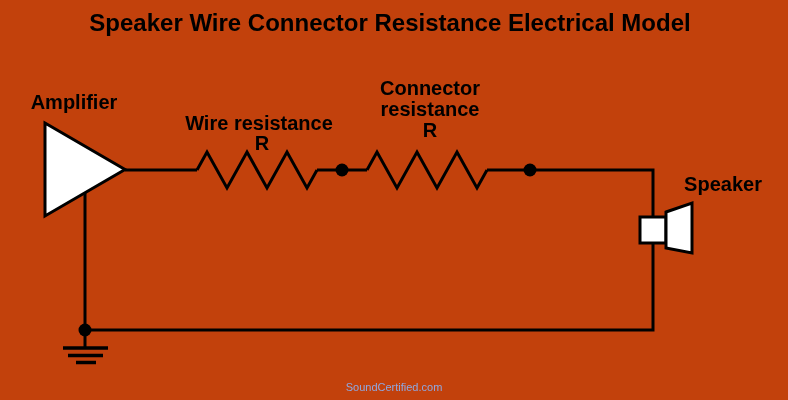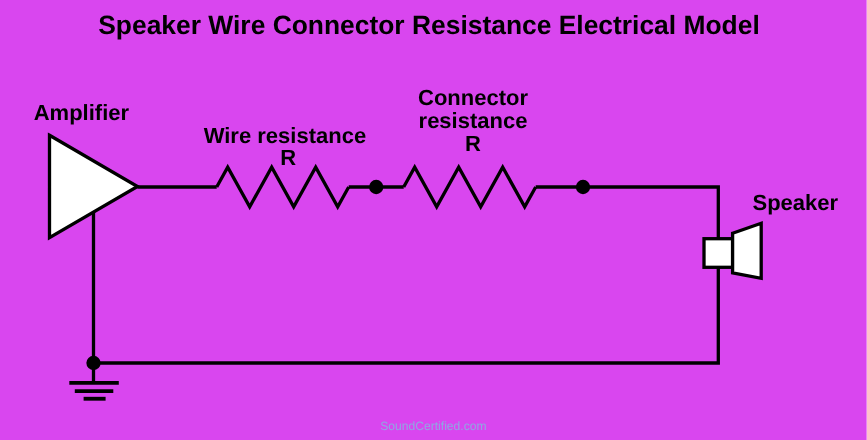--- a/index.html
+++ b/index.html
@@ -4,21 +4,21 @@
 <style>
   html, body {
     margin: 0;
     padding: 0;
     background: #ffffff;
   }
   .canvas {
     position: relative;
     width: 788px;
     height: 400px;
-    background: #d946ef;
+    background: #c2410c;
     overflow: hidden;
     font-family: "Liberation Sans", sans-serif;
   }
   svg { display: block; }
   .wire {
     fill: none;
     stroke: #000000;
     stroke-width: 3;
     stroke-linecap: butt;
     stroke-linejoin: miter;

